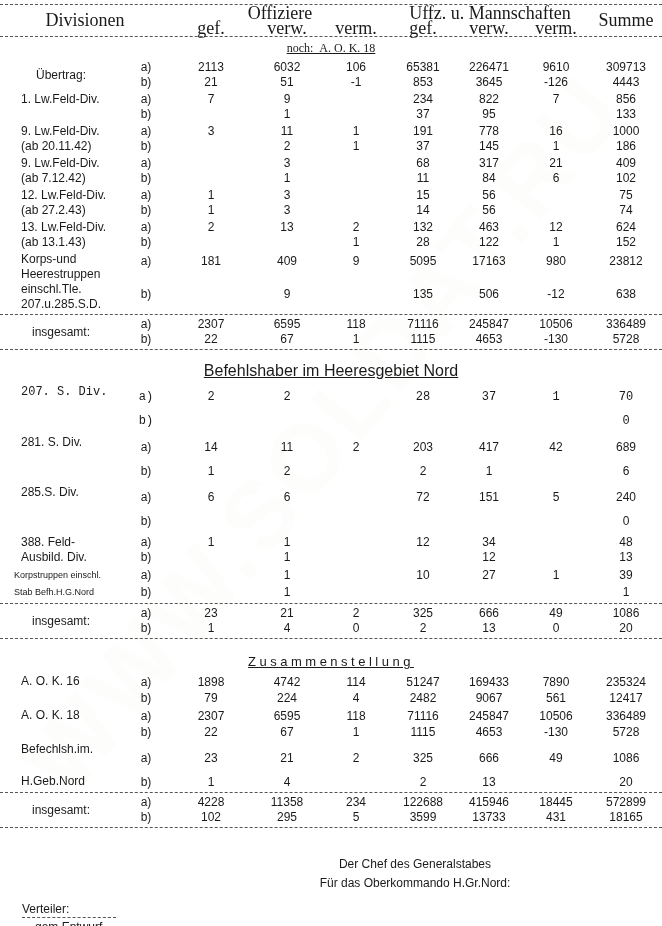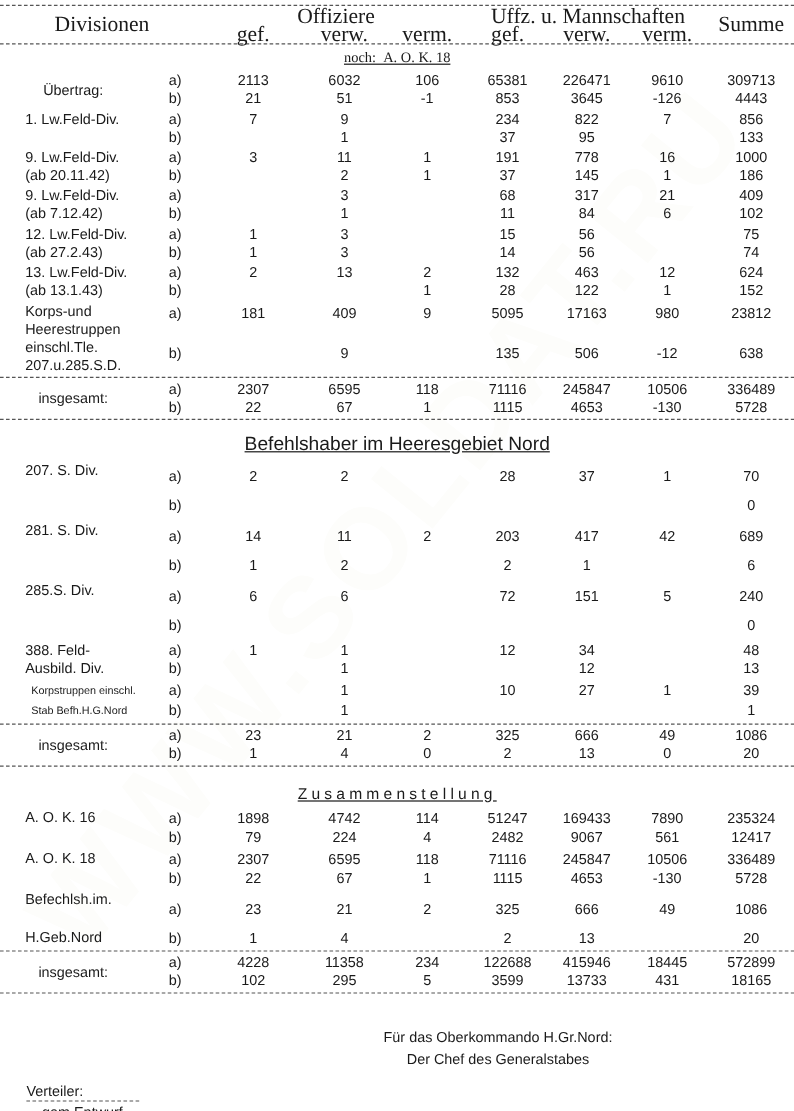--- a/index.html
+++ b/index.html
@@ -55,25 +55,25 @@
   [data-block="uebertrag"] .label,[data-block="aok18-total"] .label,
   [data-block="befh-total"] .label,[data-block="final-total"] .label{
     display:flex;align-items:center;justify-content:center;padding-left:0;text-align:center;
   }
   [data-block="uebertrag"]{margin-top:3px;align-items:center;}
   [data-block="noch-aok18"] .heading-text{font-family:"Liberation Serif",serif;}
   [data-block="korps"] .lines .line:first-child{margin-top:2px;}
   [data-block="korps"] .lines .line:last-child{margin-top:18px;}
 
   [data-block="befh-heading"]{margin-top:12px;font-size:16px;}
-  [data-block="div207"]{margin-top:6px;}
+  [data-block="div207"]{margin-top:6px;font-family:Liberation Mono, monospace;}
   [data-block="div207"] .line,[data-block="div281"] .line,[data-block="div285"] .line{
     height:24px;line-height:24px;
   }
-  [data-block="korpstruppen"] .label{font-size:9px;padding-left:26px;}
+  [data-block="korpstruppen"] .label{font-size:9px;padding-left:14px;}
   [data-block="korpstruppen"] .label-line{height:17px;line-height:17px;}
   [data-block="korpstruppen"] .line{height:17px;line-height:17px;}
 
   [data-block="zus-heading"]{margin-top:14px;font-size:13px;}
   [data-block="zus-heading"] .heading-text{letter-spacing:3.5px;}
   [data-block="aok16"]{margin-top:4px;}
   [data-block="aok16"] .line,[data-block="aok18z"] .line,
   [data-block="befechlsh"] .line,[data-block="hgebnord"] .line{height:16px;line-height:16px;}
   [data-block="befechlsh"] .lines .line{margin-top:8px;}
   [data-block="hgebnord"]{margin-top:8px;}
@@ -618,20 +618,20 @@
               <div class="cell num">13733</div>
               <div class="cell num">431</div>
               <div class="cell num">18165</div>
             </div>
           </div>
         </div>
         <div class="sep" data-block="sep6"></div>
       </div>
 
     <div class="sign">
+      <div>Der Chef des Generalstabes</div>
       <div>Für das Oberkommando H.Gr.Nord:</div>
-      <div>Der Chef des Generalstabes</div>
     </div>
 
     <div class="verteiler">Verteiler:</div>
     <div class="gem">gem.Entwurf</div>
   </div>
 </div>
 
 </body></html>

